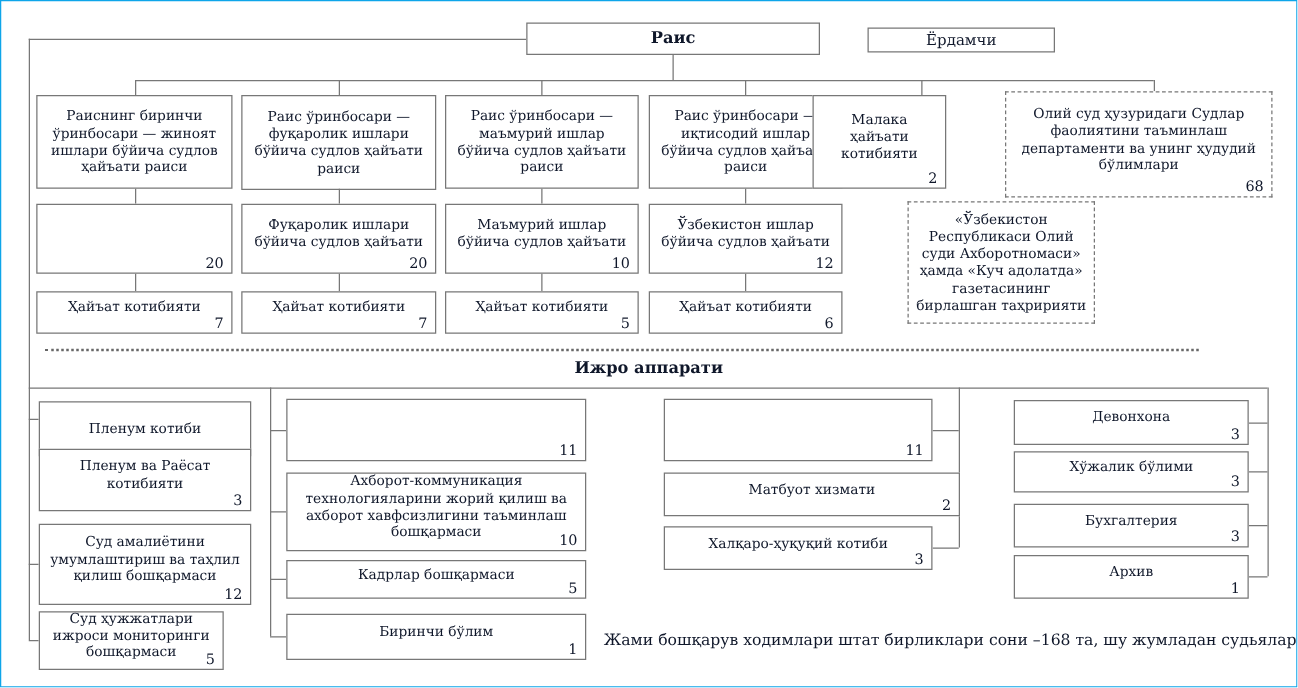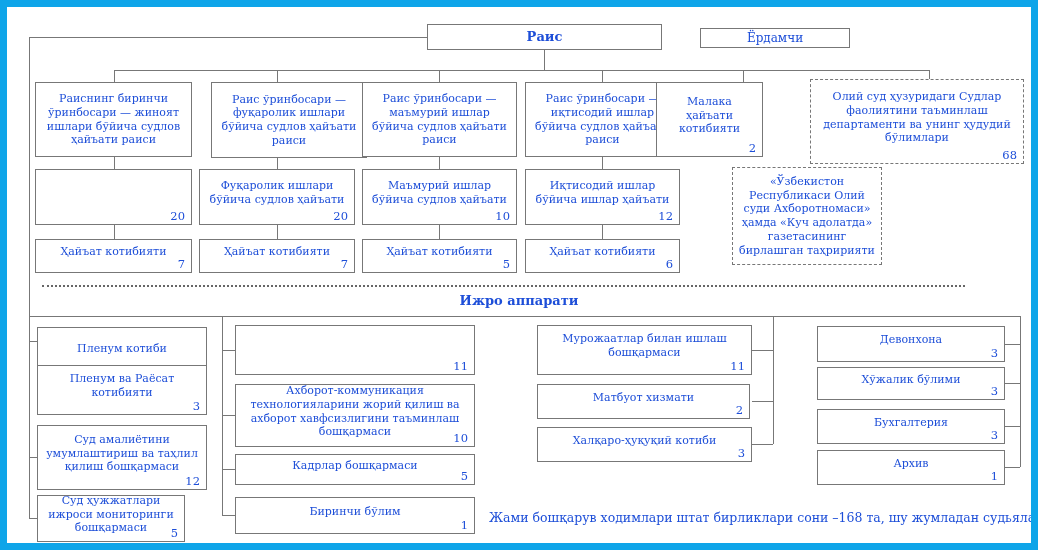--- a/index.html
+++ b/index.html
@@ -1,17 +1,17 @@
 <!DOCTYPE html>
 <html><head>
 <meta charset="utf-8">
 <style>
   html,body{margin:0;padding:0;background:#fff;}
-  .page{position:relative;width:1038px;height:550px;background:#fff;border:7px solid #0ea5e9;
-        box-sizing:border-box;font-family:"DejaVu Serif","Liberation Serif",serif;color:#1d4ed8;overflow:hidden;}
+  .page{position:relative;width:1038px;height:550px;background:#fff;border:1px solid #0ea5e9;
+        box-sizing:border-box;font-family:"DejaVu Serif","Liberation Serif",serif;color:#0f172a;overflow:hidden;}
   .box{position:absolute;box-sizing:border-box;border:1px solid #777;background:#fff;
        display:flex;align-items:center;justify-content:center;text-align:center;
        font-size:11px;line-height:1.25;padding:2px 5px;}
   .box.n{padding-bottom:10px;}
   .box.dash{border-style:dashed;justify-content:center;}
   .num{position:absolute;right:6px;bottom:0px;font-size:11.5px;line-height:1.2;}
   .hl{position:absolute;height:0;border-top:1px solid #777;}
   .vl{position:absolute;width:0;border-left:1px solid #777;}
   .dots{position:absolute;height:0;border-top:2px dotted #666;}
   .bold{font-weight:bold;font-size:13px;}
@@ -37,21 +37,21 @@
   <div class="box bold" style="left:420px;top:17px;width:235px;height:26px">
     <span>Раис</span>
   </div>
   <div class="box" style="left:693px;top:21px;width:150px;height:20px;font-size:12px">
     <span>Ёрдамчи</span>
   </div>
 
   <div class="box" style="left:28px;top:75px;width:157px;height:75px">
     <span>Раиснинг биринчи ўринбосари — жиноят ишлари бўйича судлов ҳайъати раиси</span>
   </div>
-  <div class="box" style="left:204px;top:75px;width:156px;height:76px">
+  <div class="box" style="left:192px;top:75px;width:156px;height:76px">
     <span>Раис ўринбосари — фуқаролик ишлари бўйича судлов ҳайъати раиси</span>
   </div>
   <div class="box" style="left:355px;top:75px;width:155px;height:75px">
     <span>Раис ўринбосари — маъмурий ишлар бўйича судлов ҳайъати раиси</span>
   </div>
   <div class="box" style="left:518px;top:75px;width:155px;height:75px">
     <span>Раис ўринбосари — иқтисодий ишлар бўйича судлов ҳайъати раиси</span>
   </div>
   <div class="box n" style="left:649px;top:75px;width:107px;height:75px">
     <span>Малака ҳайъати котибияти</span>
@@ -72,21 +72,21 @@
   </div>
   <div class="box n" style="left:192px;top:162px;width:156px;height:56px">
     <span>Фуқаролик ишлари бўйича судлов ҳайъати</span>
     <span class="num">20</span>
   </div>
   <div class="box n" style="left:355px;top:162px;width:155px;height:56px">
     <span>Маъмурий ишлар бўйича судлов ҳайъати</span>
     <span class="num">10</span>
   </div>
   <div class="box n" style="left:518px;top:162px;width:155px;height:56px">
-    <span>Иқтисодий ишлар бўйича ишлар ҳайъати</span>
+    <span>Ўзбекистон ишлар бўйича судлов ҳайъати</span>
     <span class="num">12</span>
   </div>
 
   <div class="box dash" style="left:725px;top:160px;width:150px;height:98px">
     <span>«Ўзбекистон Республикаси Олий суди Ахборотномаси» ҳамда «Куч адолатда» газетасининг бирлашган таҳририяти</span>
   </div>
 
   <div class="vl" style="left:107px;top:218px;height:14px"></div>
   <div class="vl" style="left:270px;top:218px;height:14px"></div>
   <div class="vl" style="left:432px;top:218px;height:14px"></div>
@@ -154,24 +154,23 @@
   </div>
   <div class="box n" style="left:228px;top:490px;width:240px;height:37px">
     <span>Биринчи бўлим</span>
     <span class="num">1</span>
   </div>
 
   <div class="hl" style="top:343px;left:745px;width:21px"></div>
   <div class="hl" style="top:394px;left:745px;width:21px"></div>
   <div class="hl" style="top:437px;left:745px;width:21px"></div>
   <div class="box n" style="left:530px;top:318px;width:215px;height:50px">
-    <span>Мурожаатлар билан ишлаш бошқармаси</span>
     <span class="num">11</span>
   </div>
-  <div class="box n" style="left:530px;top:377px;width:213px;height:35px">
+  <div class="box n" style="left:530px;top:377px;width:237px;height:35px">
     <span>Матбуот хизмати</span>
     <span class="num">2</span>
   </div>
   <div class="box n" style="left:530px;top:420px;width:215px;height:35px">
     <span>Халқаро-ҳуқуқий котиби</span>
     <span class="num">3</span>
   </div>
 
   <div class="hl" style="top:337px;left:998px;width:15px"></div>
   <div class="hl" style="top:376px;left:998px;width:15px"></div>

